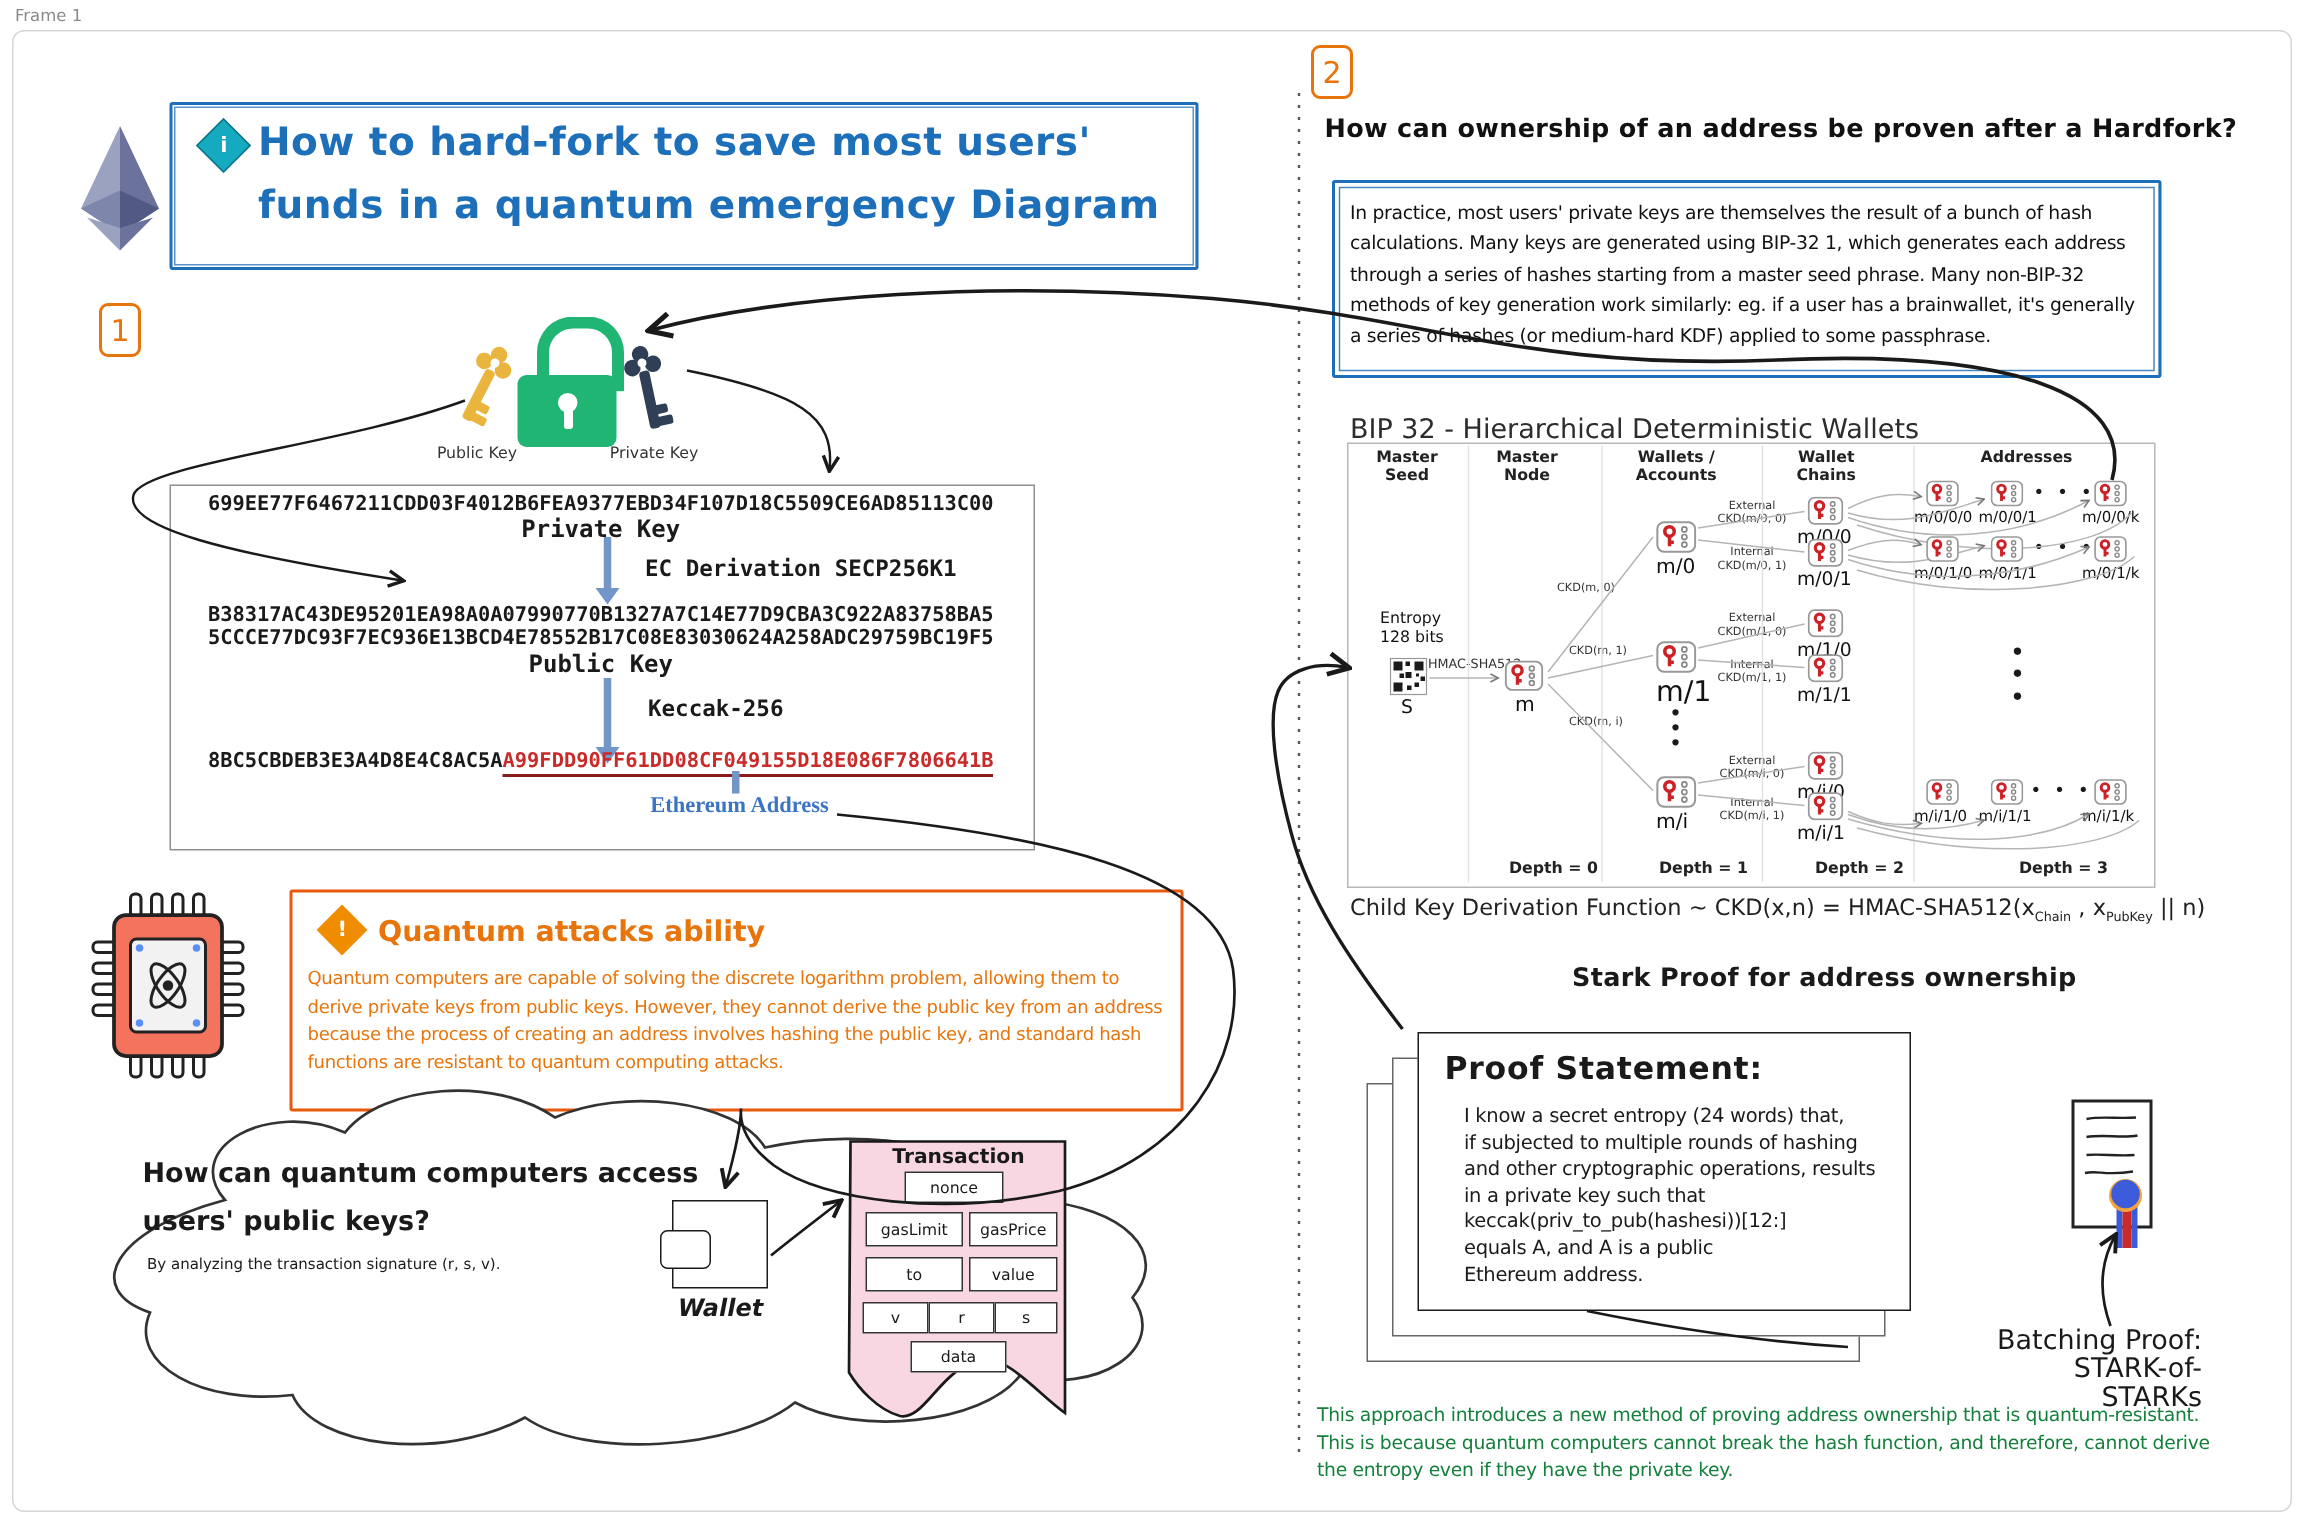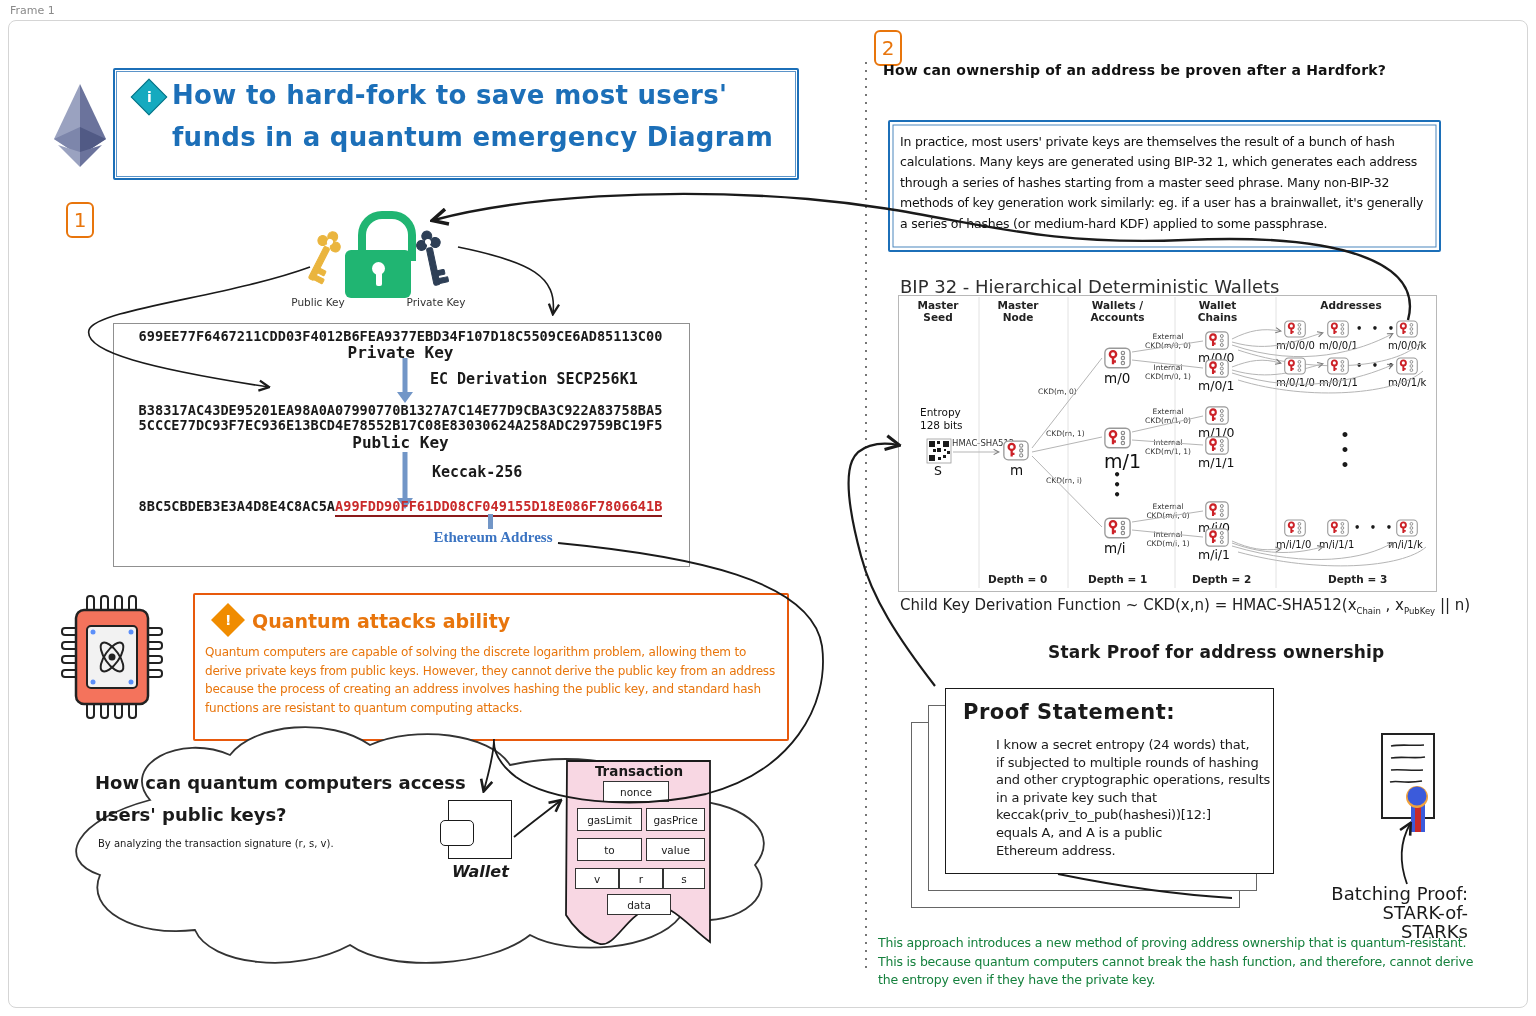--- a/index.html
+++ b/index.html
@@ -27,40 +27,40 @@
   .red{color:#c92a2a;border-bottom:2px solid #8b1a1a;padding-bottom:1px;}
   .bluetick{width:5px;background:#7296c7;}
   
   .qbox{left:193px;top:593px;width:592px;height:144px;border:2.5px solid #e8590c;border-radius:2px;background:#fff;}
   .qtitle{color:#e8750c;font-size:19px;font-weight:bold;}
   .qbody{color:#e8750c;font-size:12px;line-height:18.5px;letter-spacing:-.2px;}
   
   .txfield{border:1.4px solid #333;background:#fff;font-size:10.5px;display:flex;align-items:center;justify-content:center;}
   .txtitle{font-size:13.5px;font-weight:bold;}
   
-  .q2title{color:#111;font-size:14px;font-weight:bold;letter-spacing:.2px;}
+  .q2title{color:#111;font-size:17px;font-weight:bold;letter-spacing:.2px;margin-top:14px;}
   .bluebox{left:888px;top:120px;width:549px;height:128px;border:2px solid #1c6fb8;border-radius:2px;box-shadow:inset 0 0 0 2.5px #fff, inset 0 0 0 3.5px #4a86bd;background:#fff;}
   .bluebox-text{font-size:12.5px;line-height:20.4px;letter-spacing:-.2px;color:#111;}
   
   .bipbox{left:898px;top:295px;width:537px;height:295px;border:1px solid #b8b8b8;background:#fff;}
   .biptitle{font-size:18px;color:#2d2d2d;}
   .bh{font-size:10.5px;font-weight:bold;color:#222;text-align:center;white-space:pre-line;line-height:12px;}
   .bl{font-size:12.5px;color:#111;}
   .bs{font-size:7.5px;color:#333;text-align:center;white-space:pre-line;line-height:8.5px;}
   .bt{font-size:10px;color:#111;}
   .vd{white-space:pre-line;line-height:10px;font-size:12px;font-weight:bold;text-align:center;}
   .hd{font-size:10px;font-weight:bold;letter-spacing:3px;white-space:nowrap;}
-  .depth{font-size:10.5px;font-weight:bold;color:#222;}
+  .depth{font-size:10.5px;font-weight:bold;color:#222;margin-left:18px;}
   .formula{font-size:15px;color:#222;white-space:nowrap;}
   .formula sub{font-size:8.5px;}
   
   .paper{background:#fff;border:1px solid #666;width:327px;height:184px;}
   .paper.front{border:1.8px solid #1a1a1a;}
   .proof-title{font-size:21px;font-weight:bold;letter-spacing:.5px;}
-  .proof-body{font-size:13px;line-height:17.6px;letter-spacing:-.2px;white-space:pre-line;margin-left:20px;}
+  .proof-body{font-size:13px;line-height:17.6px;letter-spacing:-.2px;white-space:pre-line;}
   .stark{font-size:17px;font-weight:bold;letter-spacing:.2px;}
   .batch{font-size:18px;text-align:right;white-space:pre-line;line-height:19px;}
   .footer{color:#15803d;font-size:12.5px;line-height:18.5px;letter-spacing:-.2px;white-space:pre-line;}
   .cloudtxt1{font-size:18px;font-weight:bold;}
   .cloudtxt2{font-size:10px;}
   .wallet-lbl{font-size:16px;font-weight:bold;font-style:italic;}
 </style>
 </head>
 <body>
 

